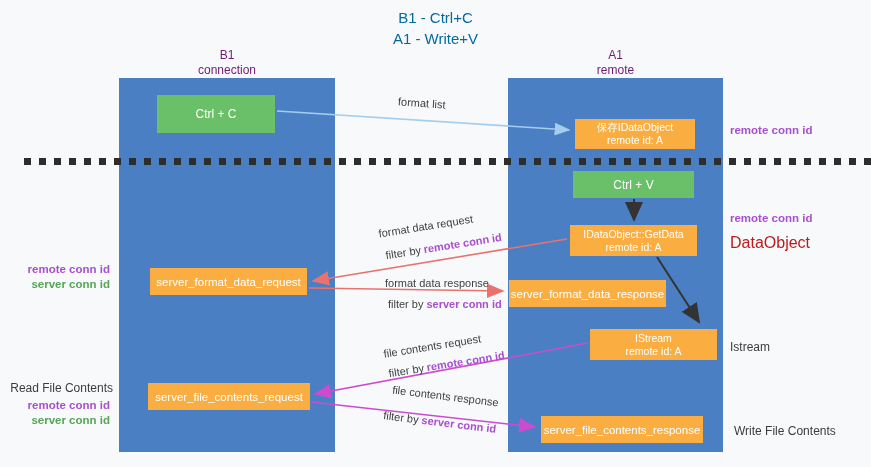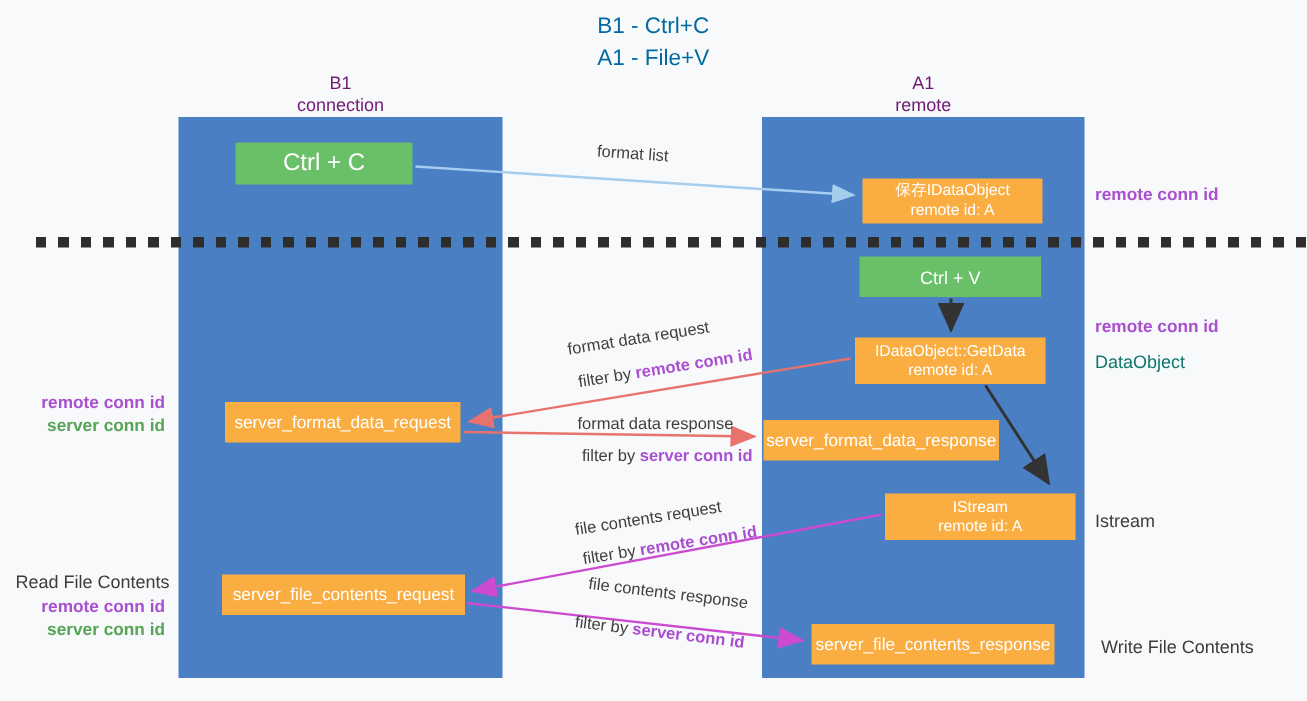--- a/index.html
+++ b/index.html
@@ -18,35 +18,35 @@
   .column{top:78px;height:374px;background:#4a7fc4;}
   .column.left{left:119px;width:216px;}
   .column.right{left:508px;width:215px;}
   .dashed-line{left:24px;top:158px;width:847px;height:7px;
     background:repeating-linear-gradient(90deg,#2d2d2d 0 7px,transparent 7px 15px);}
   .node{display:flex;flex-direction:column;align-items:center;justify-content:center;
     color:#fff;text-align:center;}
   .green{background:#6abf69;}
   .orange{background:#faae42;}
   .node .l1,.node .l2{display:block;line-height:13px;}
-  .n-ctrl-c{left:157px;top:95px;width:118px;height:28px;font-size:16px;}
+  .n-ctrl-c{left:157px;top:95px;width:118px;height:38px;font-size:12px;}
   .n-save{left:575px;top:119px;width:120px;height:30px;font-size:10.5px;}
   .n-ctrl-v{left:573px;top:171px;width:121px;height:27px;font-size:12px;}
   .n-getdata{left:570px;top:225px;width:127px;height:31px;font-size:10.5px;}
   .n-fmt-req{left:150px;top:268px;width:157px;height:27px;font-size:11.5px;}
   .n-fmt-resp{left:509px;top:280px;width:157px;height:27px;font-size:11.5px;}
   .n-istream{left:590px;top:329px;width:127px;height:31px;font-size:10.5px;}
   .n-file-req{left:148px;top:383px;width:162px;height:27px;font-size:11.5px;}
   .n-file-resp{left:541px;top:416px;width:162px;height:27px;font-size:11.5px;}
   .purple{color:#a94fd0;font-weight:bold;}
   .greentx{color:#56a556;font-weight:bold;}
   .sidelab{font-size:11.5px;}
   .r-remote1{left:730px;top:124px;}
   .r-remote2{left:730px;top:212px;}
-  .r-dataobject{left:730px;top:234px;font-size:12px;color:#0f766e;}
+  .r-dataobject{left:730px;top:234px;font-size:16px;color:#b91c1c;}
   .r-istream{left:730px;top:340px;font-size:12px;color:#3c3c3c;}
   .r-write{left:734px;top:424px;font-size:12px;color:#3c3c3c;}
   .l-group1{left:10px;top:262px;width:100px;text-align:right;font-size:11.5px;line-height:15px;}
   .l-read{left:8px;top:381px;width:105px;text-align:right;font-size:12px;color:#3c3c3c;}
   .l-group2{left:8px;top:398px;width:102px;text-align:right;font-size:11.5px;line-height:15px;}
   .arrlab{font-size:11px;color:#3f3f3f;white-space:nowrap;}
   .a-format-list{left:398px;top:97px;transform:rotate(4deg);}
   .a-fdr{left:378px;top:220px;transform:rotate(-9deg);}
   .a-fb1{left:385px;top:240px;transform:rotate(-9deg);}
   .a-fdresp{left:385px;top:277px;}
@@ -58,21 +58,21 @@
   .fbkey{margin-left:3px;}
   svg.overlay{position:absolute;inset:0;pointer-events:none;}
 </style>
 </head>
 <body>
 
 <div class="stage">
 
   <div class="abs title">
     <div>B1 - Ctrl+C</div>
-    <div>A1 - File+V</div>
+    <div>A1 - Write+V</div>
   </div>
 
   <div class="abs col-header left">
     <div>B1</div>
     <div>connection</div>
   </div>
   <div class="abs col-header right">
     <div>A1</div>
     <div>remote</div>
   </div>

